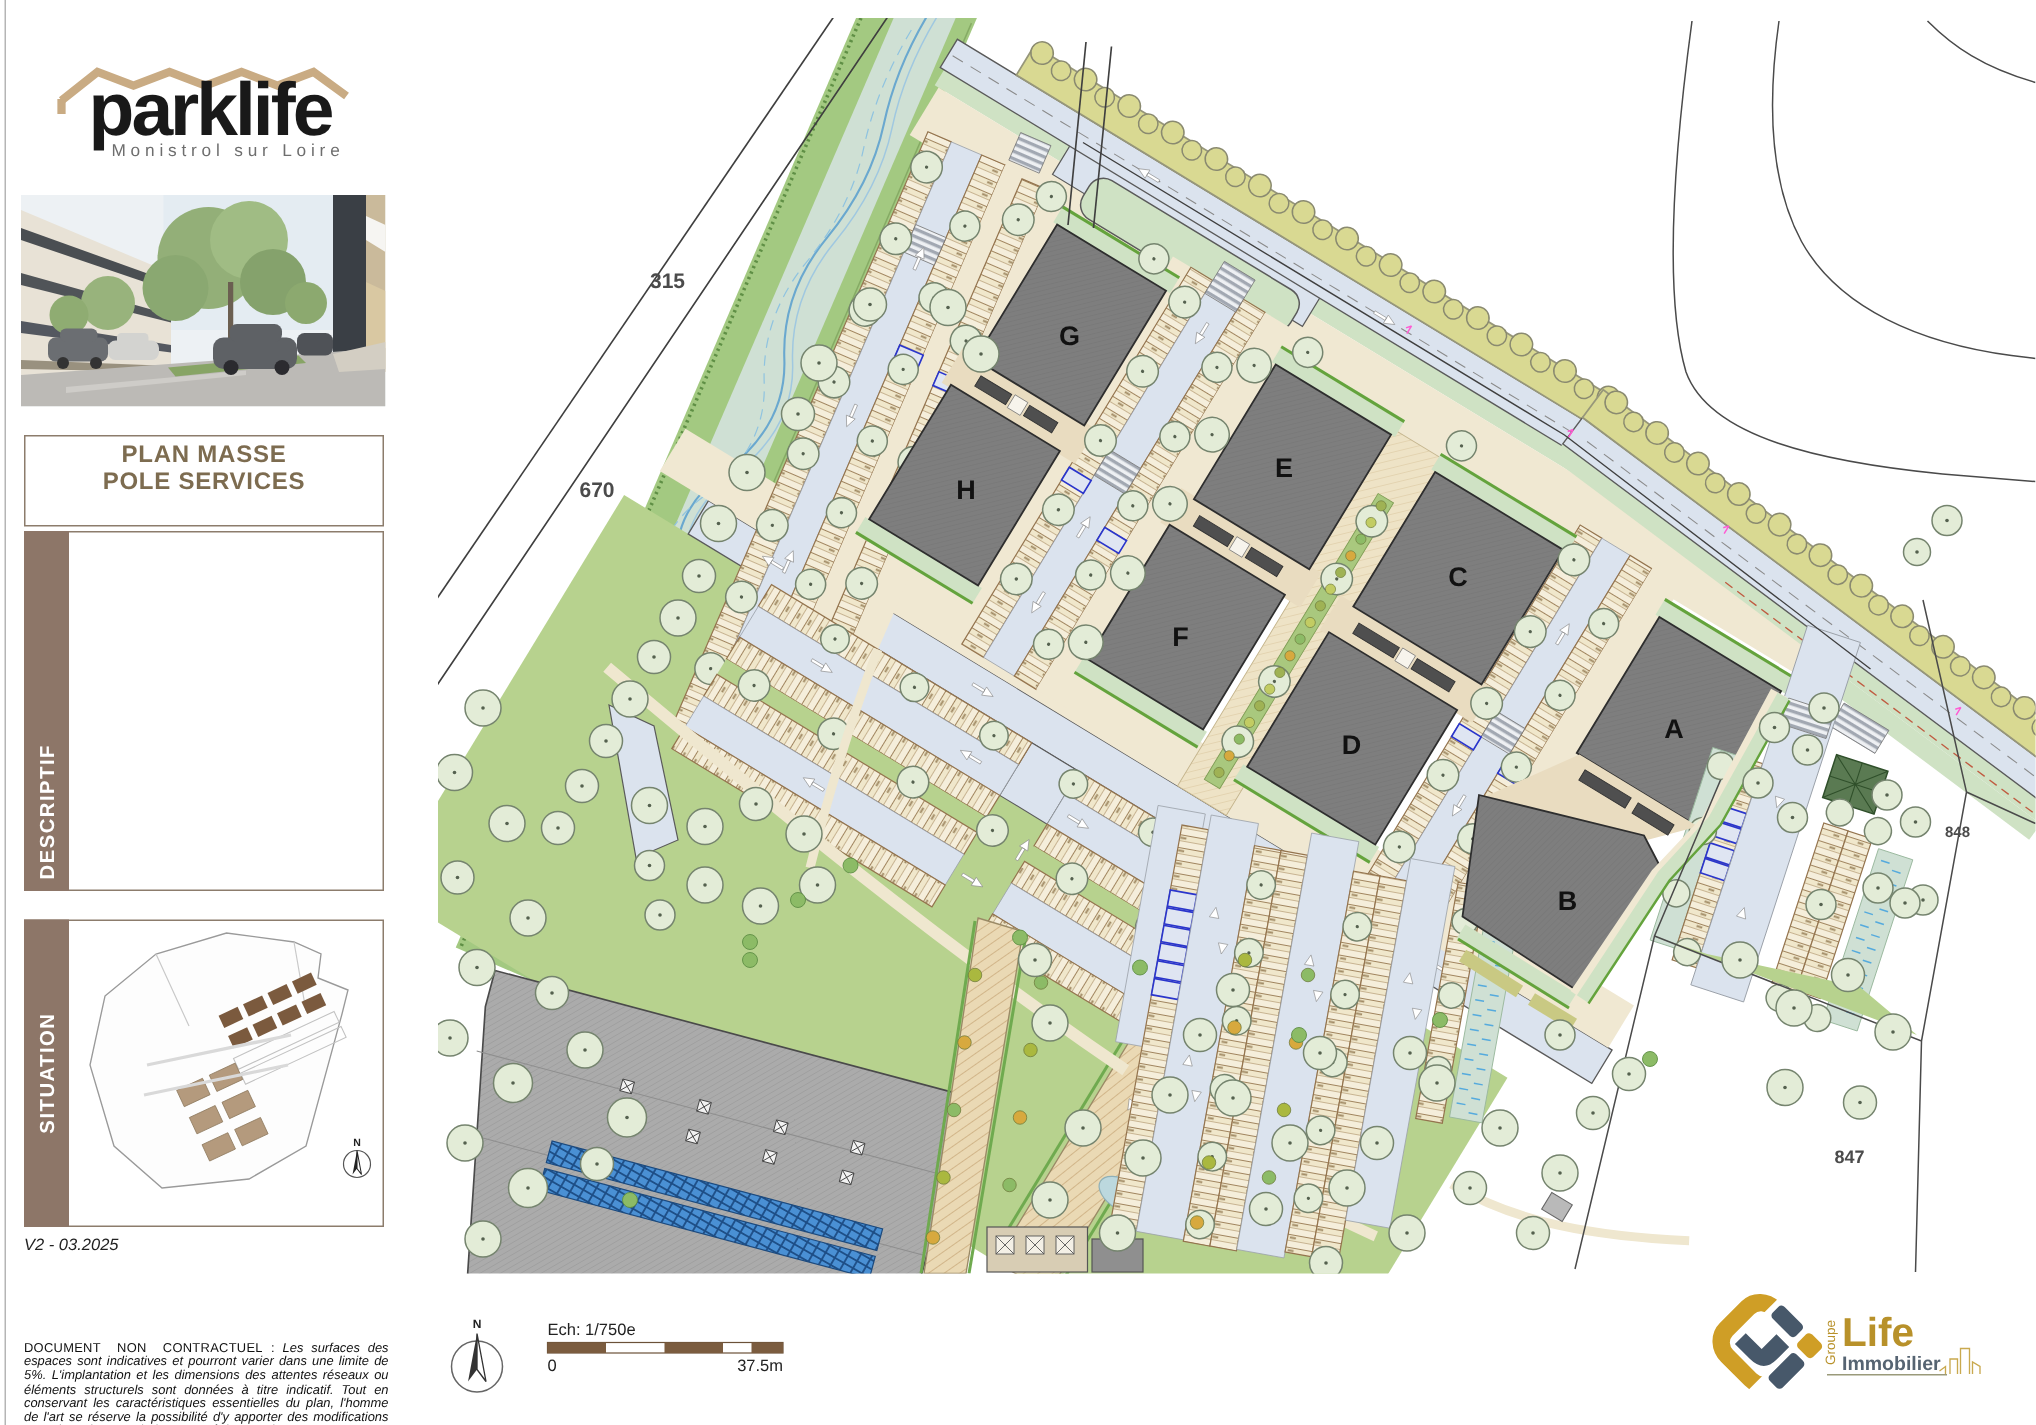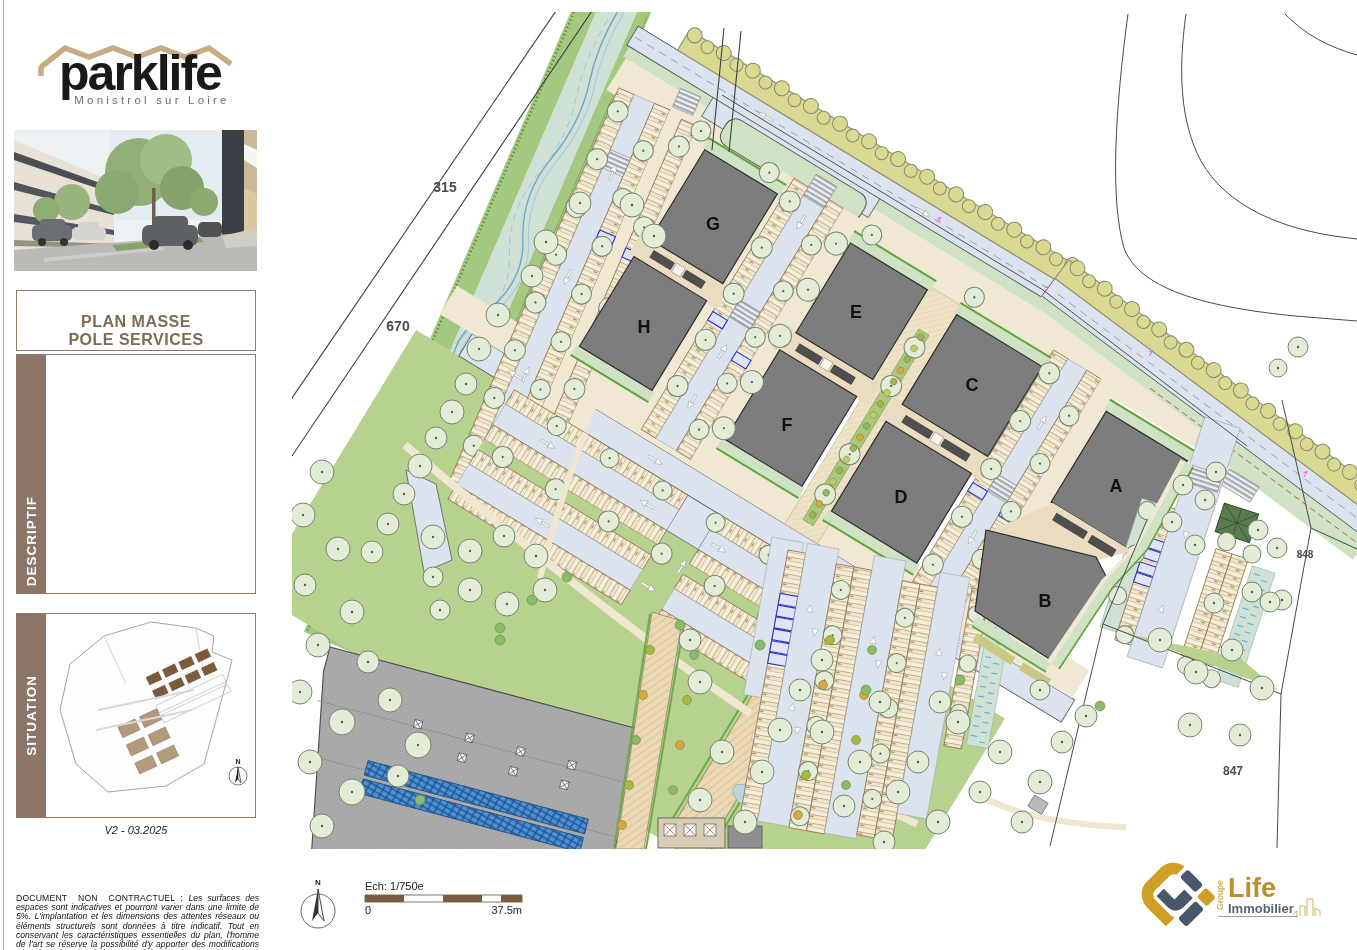--- a/index.html
+++ b/index.html
@@ -961,21 +961,21 @@
       </g>
 <g fill="#4f5257">
         <rect x="184" y="92" width="24" height="15" rx="5"></rect>
       </g>
 <circle cx="28" cy="112" r="4" fill="#333"></circle>
       <circle cx="50" cy="112" r="4" fill="#333"></circle>
 <circle cx="140" cy="115" r="5" fill="#2b2b2f"></circle>
       <circle cx="174" cy="115" r="5" fill="#2b2b2f"></circle>
 </svg>
 
-<div class="abs" style="left:16px;top:290px;width:240px;height:61px;border:1px solid #8c7c6c;background:#fff;text-align:center;color:#7d6c50;font-weight:bold;font-size:16px;letter-spacing:0.5px;line-height:18px;padding-top:22px;box-sizing:border-box">PLAN MASSE<br>POLE SERVICES</div>
+<div class="abs" style="left:16px;top:290px;width:240px;height:61px;border:1px solid #8c7c6c;background:#fff;text-align:center;color:#7d6c50;font-weight:bold;font-size:16px;letter-spacing:0.5px;line-height:18px;padding-top:4px;box-sizing:border-box">PLAN MASSE<br>POLE SERVICES</div>
 
 <div class="abs" style="left:16px;top:354px;width:240px;height:240px;border:1px solid #8c7c6c;background:#fff;box-sizing:border-box"></div>
 <div class="abs" style="left:16px;top:354px;width:30px;height:240px;background:#8d7668"></div>
 <div class="abs" style="left:16px;top:354px;width:30px;height:240px;display:flex;align-items:flex-end;justify-content:center">
  <span style="writing-mode:vertical-rl;transform:rotate(180deg);color:#fff;font-weight:bold;font-size:13.5px;letter-spacing:1px;padding-top:8px">DESCRIPTIF</span>
 </div>
 
 <div class="abs" style="left:16px;top:613px;width:240px;height:205px;border:1px solid #8c7c6c;background:#fff;box-sizing:border-box"></div>
 <div class="abs" style="left:16px;top:613px;width:30px;height:205px;background:#8d7668"></div>
 <div class="abs" style="left:16px;top:613px;width:30px;height:205px;display:flex;align-items:center;justify-content:center">
@@ -1013,21 +1013,21 @@
 <path d="M 52,96 L 148,76 M 50,116 L 146,96" stroke="#d9d9d9" stroke-width="2.2" fill="none"></path>
 
 <g transform="translate(192,162)">
  <text x="0" y="-12" text-anchor="middle" font-size="7" font-weight="bold" fill="#222" font-family="Liberation Sans, sans-serif">N</text>
  <circle r="9" fill="none" stroke="#555" stroke-width="0.8"></circle>
  <path d="M 0,-9 L -3,7 L 0,3 Z" fill="#222"></path>
         <path d="M 0,-9 L 3,7 L 0,3 Z" fill="none" stroke="#222" stroke-width="0.7"></path>
 </g>
 </svg>
 
-<div class="abs" style="left:16px;top:824px;width:240px;text-align:center;font-style:italic;font-size:11px;color:#222">V2 - 03.2025</div>
+<div class="abs" style="left:16px;top:824px;width:240px;text-align:left;font-style:italic;font-size:11px;color:#222">V2 - 03.2025</div>
 
 <div class="abs" style="left:16px;top:894px;width:243px;font-size:8.6px;line-height:9.2px;color:#111;text-align:justify">
 <span style="letter-spacing:0.2px">DOCUMENT&nbsp;&nbsp;NON&nbsp;&nbsp;CONTRACTUEL&nbsp;:</span> <i>Les surfaces des espaces sont indicatives et pourront varier dans une limite de 5%. L'implantation et les dimensions des attentes réseaux ou éléments structurels sont données à titre indicatif. Tout en conservant les caractéristiques essentielles du plan, l'homme de l'art se réserve la possibilité d'y apporter des modifications pour des raisons techniques ou réglementaires.<br>Vues non contractuelles.</i>
 </div>
 
 <svg class="abs" width="60" height="70" viewBox="0 0 60 70" style="left:290px;top:875px" xmlns="http://www.w3.org/2000/svg">
 <text x="28" y="10" text-anchor="middle" font-size="8" font-weight="bold" fill="#222" font-family="Liberation Sans, sans-serif">N</text>
 <circle cx="28" cy="36" r="17" fill="none" stroke="#666" stroke-width="1"></circle>
 <path d="M 28,14 L 22,46 L 28,38 Z" fill="#333"></path>
 <path d="M 28,14 L 34,46 L 28,38 Z" fill="#fff" stroke="#333" stroke-width="0.9"></path>

